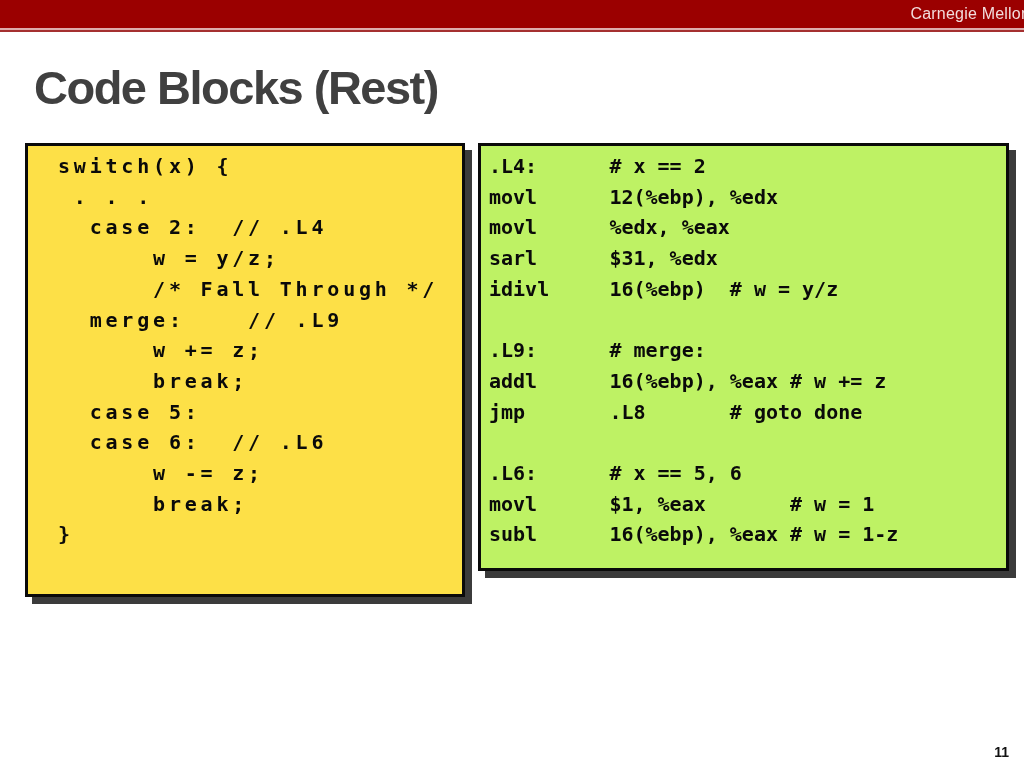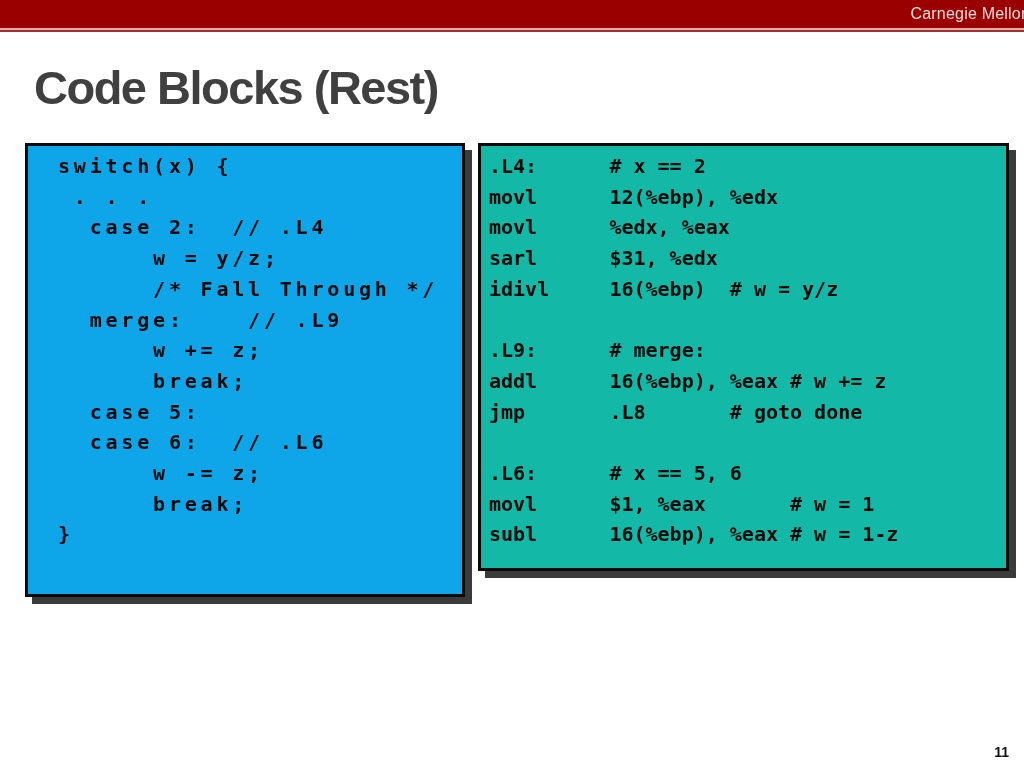--- a/index.html
+++ b/index.html
@@ -61,30 +61,30 @@
     box-shadow: 7px 7px 0 #3b3b3b;
     font-family: "DejaVu Sans Mono", monospace;
     font-weight: bold;
     color: #0a0a0a;
     white-space: pre;
     overflow: hidden;
   }
   .codebox.c-code {
     left: 25px; top: 143px;
     width: 440px; height: 454px;
-    background: #0ea5e9;
+    background: #fde047;
     padding: 5px 0 4px 30px;
     font-size: 20px;
     line-height: 30.7px;
     letter-spacing: 3.8px;
   }
   .codebox.assembly {
     left: 478px; top: 143px;
     width: 531px; height: 428px;
-    background: #14b8a6;
+    background: #bef264;
     padding: 5px 0 8px 8px;
     font-size: 20px;
     line-height: 30.7px;
     letter-spacing: 0;
   }
 
   
   .page-number {
     position: absolute;
     right: 15px; top: 744px;

